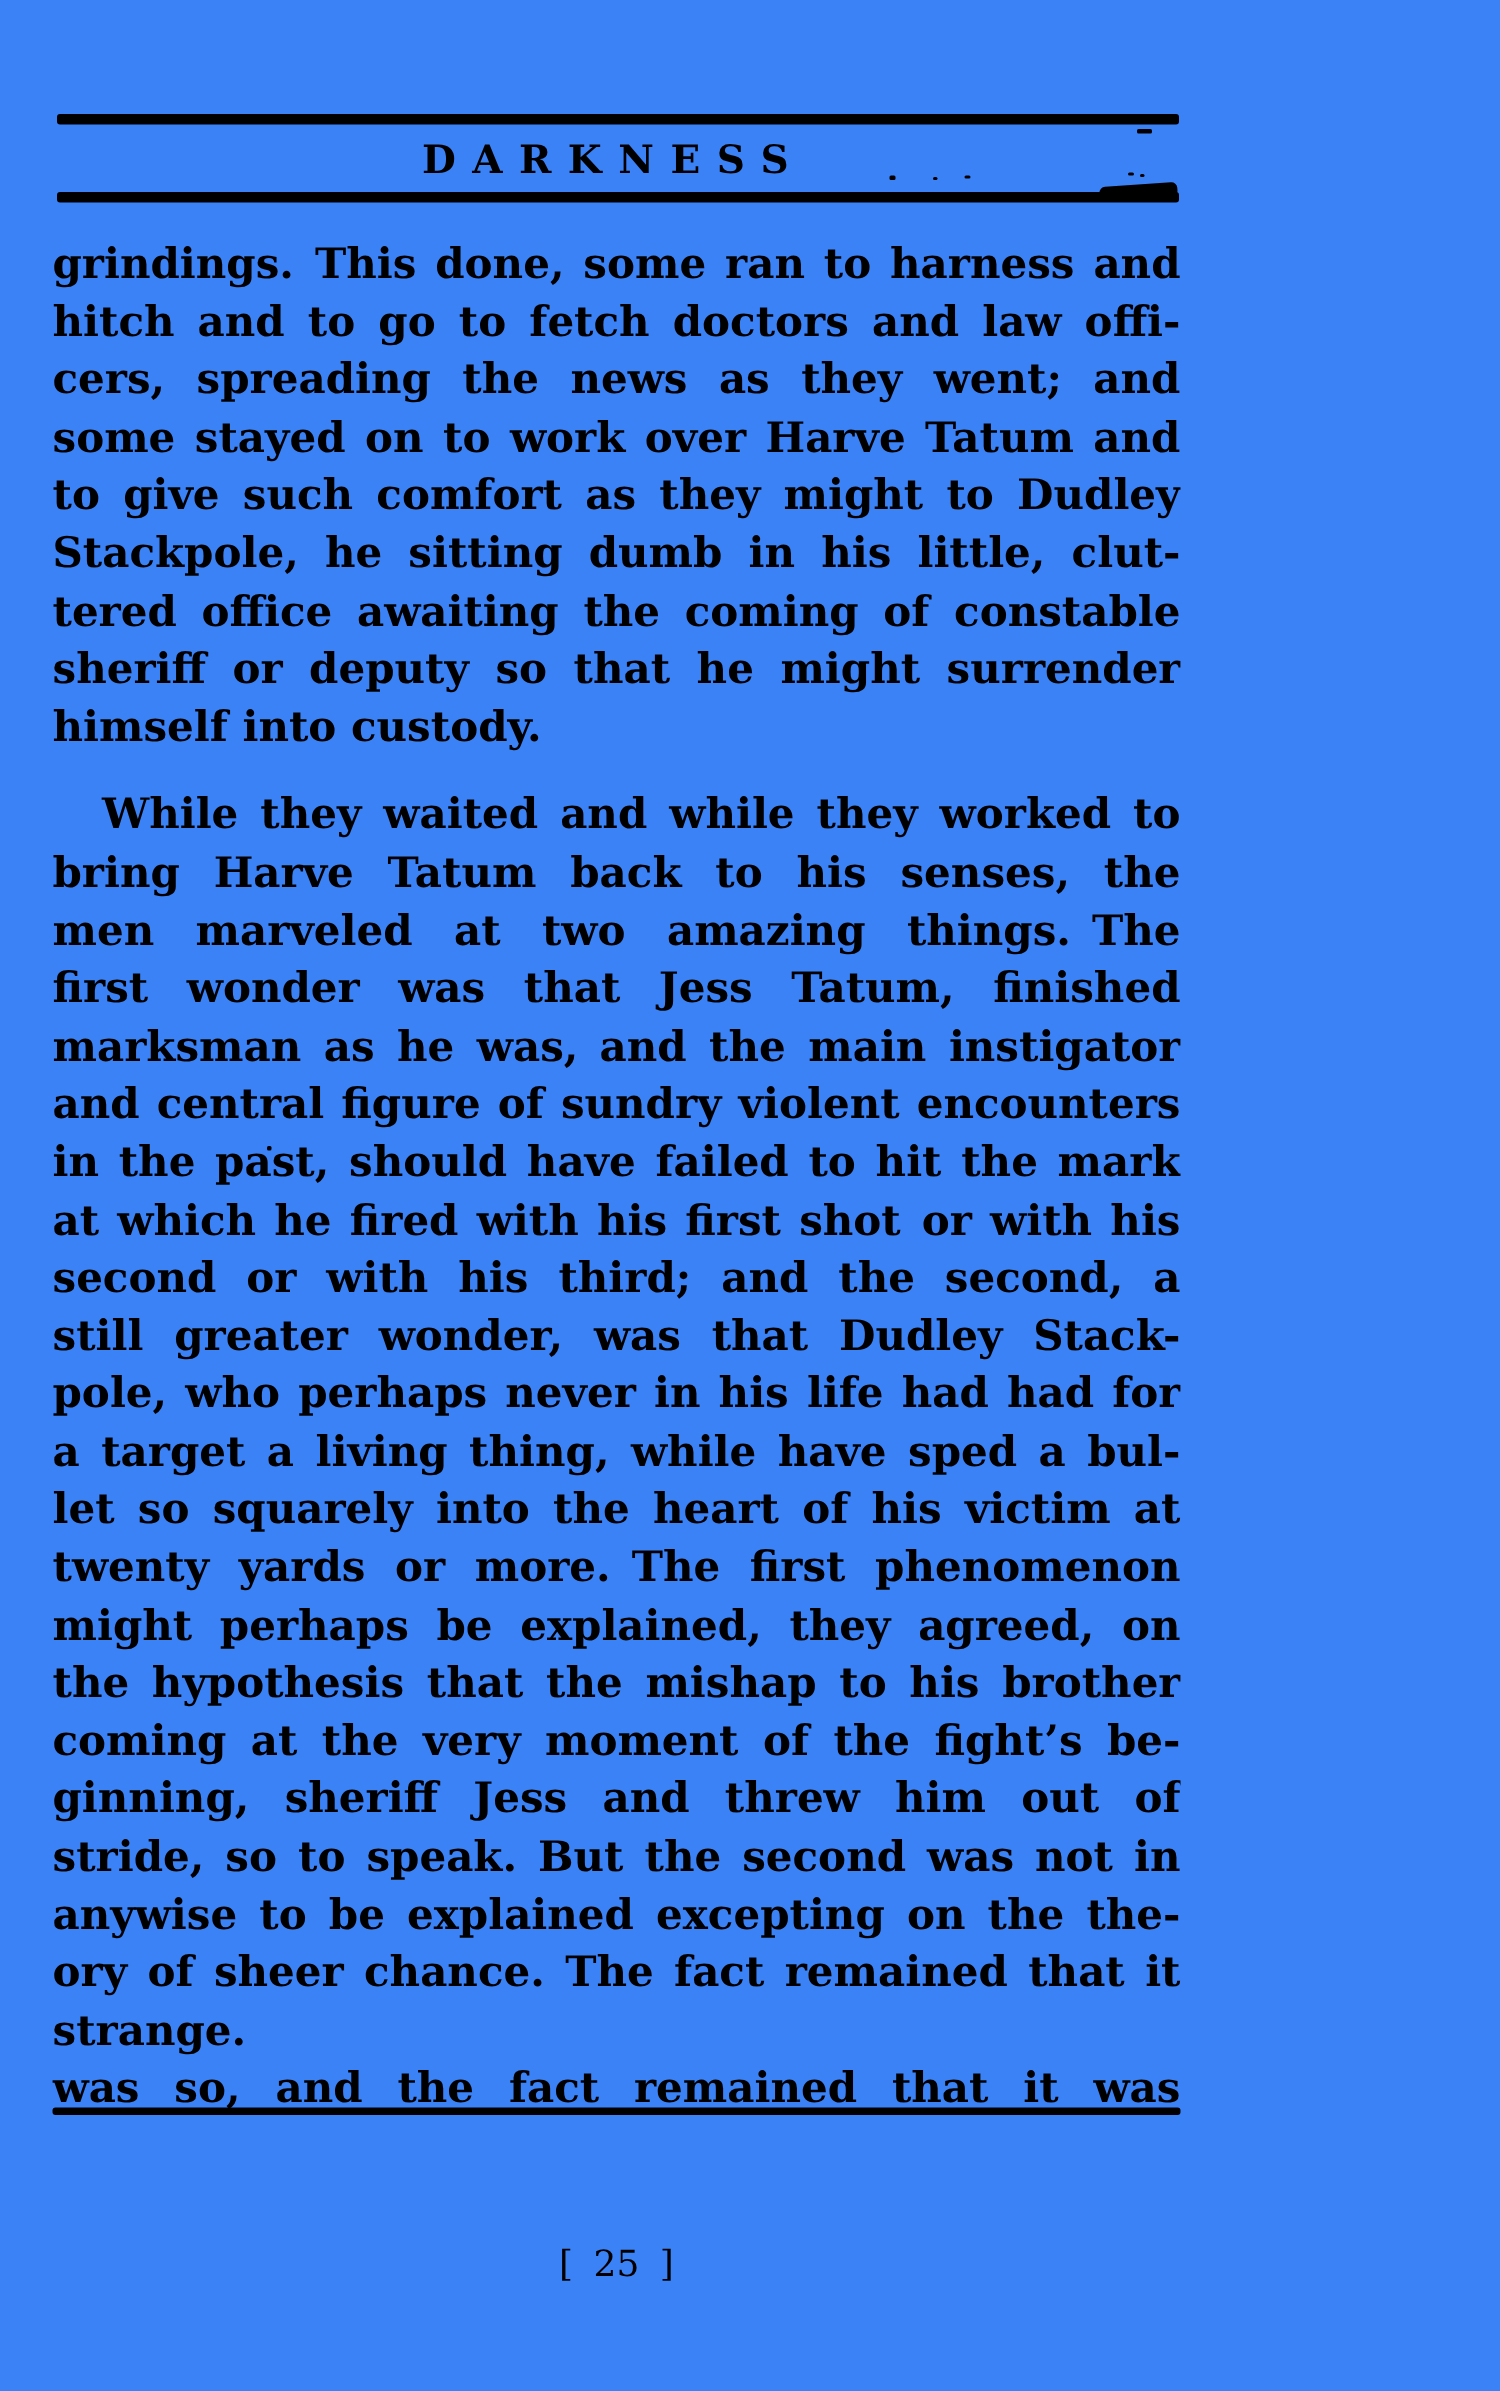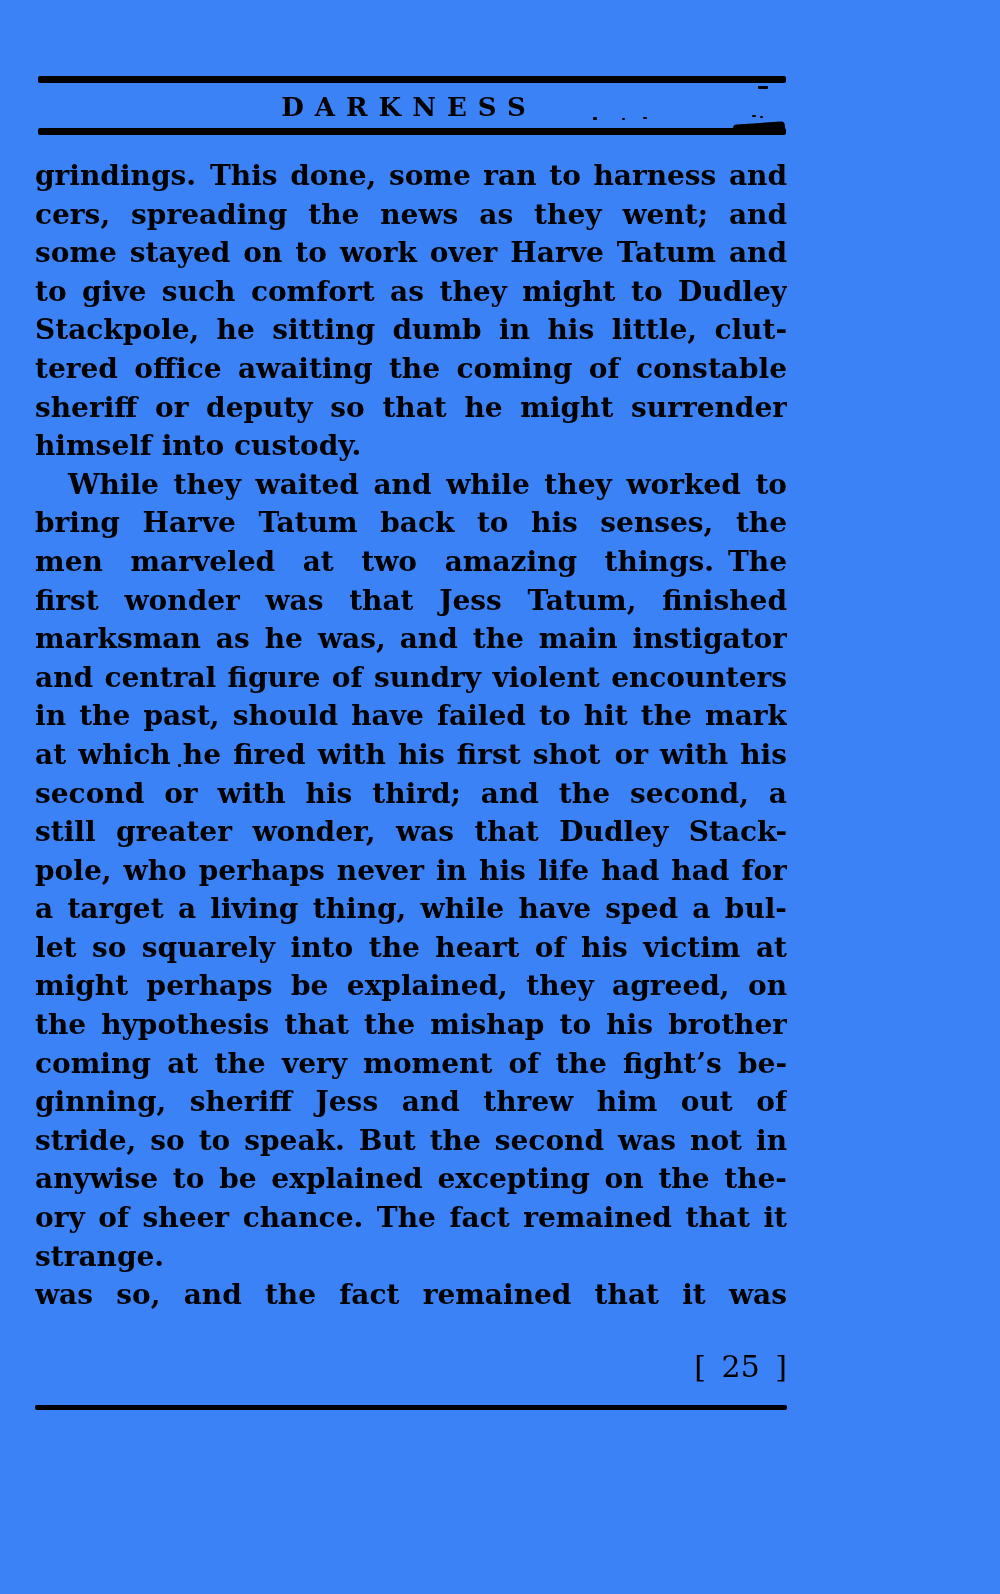--- a/index.html
+++ b/index.html
@@ -58,27 +58,27 @@
   }
   .line {
     height: 38.6px;
     line-height: 38.6px;
     font-size: 28px;
     text-align: justify;
     text-align-last: justify;
     overflow: hidden;
   }
   .line.pend  { text-align: center; text-align-last: left; }
-  .line.first { text-indent: 33px; }
+  .line.first { text-indent: 33px; margin-top: 20px; }
   .page-number {
     position: absolute;
-    left: 35px; top: 1349px;
+    left: 35px; top: 1491px;
     width: 752px;
-    text-align: right;
-    font-size: 30px;
+    text-align: center;
+    font-size: 24px;
     line-height: 36px;
     word-spacing: 6px;
   }
 </style>
 </head>
 <body>
 
 <div class="page">
 
   <div class="rule rule-head-top"></div>
@@ -90,20 +90,21 @@
   <div class="artifact a2"></div>
   <div class="artifact a3"></div>
   <div class="artifact a4"></div>
   <div class="artifact a5"></div>
   <div class="artifact a6"></div>
   <div class="artifact a7"></div>
 
   <div class="body-block">
     <div>
       <div class="line">grindings. This done, some ran to harness and</div>
+      <div class="line">hitch and to go to fetch doctors and law offi-</div>
       <div class="line">cers, spreading the news as they went; and</div>
       <div class="line">some stayed on to work over Harve Tatum and</div>
       <div class="line">to give such comfort as they might to Dudley</div>
       <div class="line">Stackpole, he sitting dumb in his little, clut-</div>
       <div class="line">tered office awaiting the coming of constable or</div>
       <div class="line">sheriff or deputy so that he might surrender</div>
       <div class="line pend">himself into custody.</div>
     </div>
     <div>
       <div class="line first">While they waited and while they worked to</div>
@@ -112,20 +113,21 @@
       <div class="line">first wonder was that Jess Tatum, finished</div>
       <div class="line">marksman as he was, and the main instigator</div>
       <div class="line">and central figure of sundry violent encounters</div>
       <div class="line">in the past, should have failed to hit the mark</div>
       <div class="line">at which he fired with his first shot or with his</div>
       <div class="line">second or with his third; and the second, a</div>
       <div class="line">still greater wonder, was that Dudley Stack-</div>
       <div class="line">pole, who perhaps never in his life had had for</div>
       <div class="line">a target a living thing, while have sped a bul-</div>
       <div class="line">let so squarely into the heart of his victim at</div>
+      <div class="line">twenty yards or more. The first phenomenon</div>
       <div class="line">might perhaps be explained, they agreed, on</div>
       <div class="line">the hypothesis that the mishap to his brother</div>
       <div class="line">coming at the very moment of the fight’s be-</div>
       <div class="line">ginning, sheriff Jess and threw him out of</div>
       <div class="line">stride, so to speak. But the second was not in</div>
       <div class="line">anywise to be explained excepting on the the-</div>
       <div class="line">ory of sheer chance. The fact remained that it</div>
       <div class="line pend">strange.</div>
       <div class="line">was so, and the fact remained that it was</div>
     </div>

